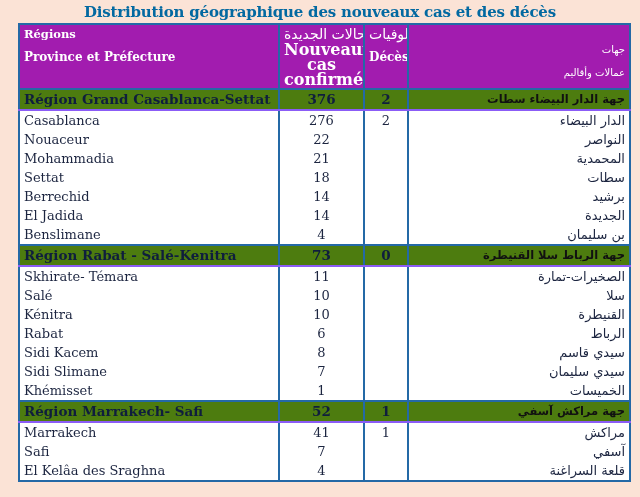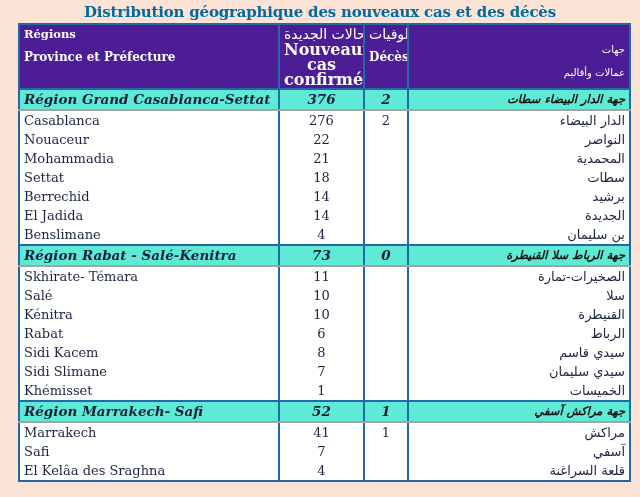--- a/index.html
+++ b/index.html
@@ -15,38 +15,38 @@
     color:#0369a1; letter-spacing:-0.2px; line-height:20px;
   }
   table {
     position:absolute; left:18px; top:23px;
     border-collapse:collapse; width:611px;
     table-layout:fixed;
   }
   col.c1 { width:260px; } col.c2 { width:85px; } col.c3 { width:44px; } col.c4 { width:222px; }
   th, td { padding:0 4px; border-left:2px solid #2469a6; border-right:2px solid #2469a6; overflow:hidden; white-space:nowrap; }
   thead th {
-    background:#4c1d95; color:#fff; font-weight:bold; font-size:11.5px;
+    background:#a21caf; color:#fff; font-weight:bold; font-size:11.5px;
     border:2px solid #2469a6; vertical-align:top;
   }
   .hdr-left { text-align:left; }
   .hdr-left .l1 { display:block; height:16px; line-height:16px; padding-top:1px;}
   .hdr-left .l2 { display:block; height:30px; line-height:30px; font-size:12px; }
   .hdr-center { text-align:center; }
   .hdr-center .ar { display:block; height:16px; line-height:16px; font-family:"DejaVu Sans", sans-serif; font-weight:normal; font-size:14px; padding-top:1px;}
   .hdr-center .fr { display:block; line-height:15px; font-size:16px; }
   .hdr-center .fr1 { display:block; line-height:30px; font-size:12px; }
   .hdr-right { text-align:right; direction:rtl; font-family:"DejaVu Sans", sans-serif; font-weight:normal; font-size:10px; }
   .hdr-right .l1 { display:block; height:16px; line-height:16px; padding-top:17px; }
   .hdr-right .l2 { display:block; height:30px; line-height:30px; }
   thead tr { height:52px; }
   tr.region td {
-    background:#5eead4; font-weight:bold; font-size:13.5px; color:#0f1e3d;
-    border-top:2px solid #2469a6; border-bottom:2px solid #a3a3a3;
-    height:19px; line-height:19px;font-style:italic;
+    background:#4d7c0f; font-weight:bold; font-size:13.5px; color:#0f1e3d;
+    border-top:2px solid #2469a6; border-bottom:2px solid #8b5cf6;
+    height:19px; line-height:19px;
   }
   tr.sub td {
     background:#fff; font-size:13px; color:#1c2540;
     height:19px; line-height:19px;
   }
   td.num { text-align:center; }
   td.ar { text-align:right; direction:rtl; font-family:"DejaVu Sans", sans-serif; font-size:11px; }
   tr.region td.ar { font-size:11.5px; font-weight:bold; color:#111; }
   tbody tr:last-child td { border-bottom:2px solid #2469a6; }
 </style>

